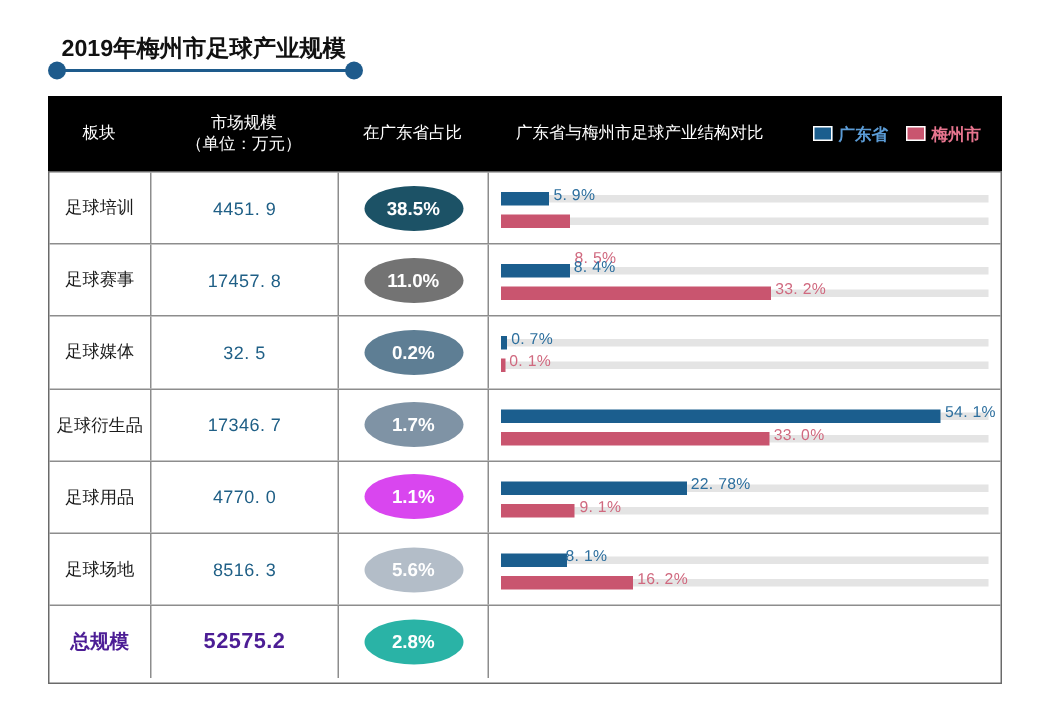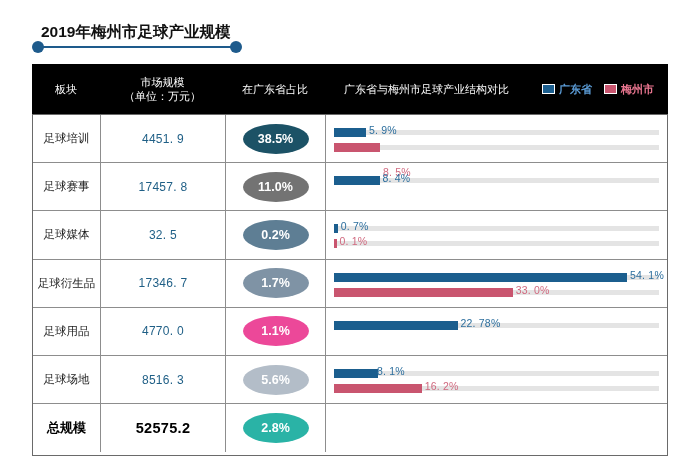--- a/index.html
+++ b/index.html
@@ -166,21 +166,21 @@
     color: #1b1b1b;
     white-space: nowrap;
   }
   .scale-value {
     font-size: 12px;
     color: #1f5f86;
     letter-spacing: 0.3px;
   }
   .total .sector-label,
   .total .scale-value {
-    color: #000000;
+    color: #4c1d95;
     font-weight: bold;
   }
   .total .scale-value { font-size: 14.5px; }
   .total .sector-label { font-size: 13px; }
 
   .ellipse {
     width: 66px;
     height: 30px;
     border-radius: 50%;
     display: flex;
@@ -305,20 +305,25 @@
         <div class="cell c-share">
           <div class="ellipse" style="background: #737373;">11.0%</div>
         </div>
         <div class="cell c-bars">
           <div class="bars-wrap">
             <div class="bar-line top">
               <div class="bar-track"></div>
               <div class="bar-fill" style="width: 45.5px; background: rgb(27, 94, 142);"></div>
               <span class="bar-val" style="left: 48.5px; color: rgb(45, 111, 158);">8. 4%</span>
             </div>
+            <div class="bar-line bottom">
+              <div class="bar-track"></div>
+              <div class="bar-fill" style="width: 179.833px; background: rgb(201, 85, 111);"></div>
+              <span class="bar-val" style="left: 182.833px; color: rgb(208, 105, 127);">33. 2%</span>
+            </div>
           </div>
         </div>
       </div>
       <div class="trow">
         <div class="cell c-sector">
           <span class="sector-label">足球媒体</span>
         </div>
         <div class="cell c-scale">
           <span class="scale-value">32. 5</span>
         </div>
@@ -366,29 +371,34 @@
         </div>
       </div>
       <div class="trow">
         <div class="cell c-sector">
           <span class="sector-label">足球用品</span>
         </div>
         <div class="cell c-scale">
           <span class="scale-value">4770. 0</span>
         </div>
         <div class="cell c-share">
-          <div class="ellipse" style="background: #ec4899;">1.1%</div>
+          <div class="ellipse" style="background: #d946ef;">1.1%</div>
         </div>
         <div class="cell c-bars">
           <div class="bars-wrap">
             <div class="bar-line top">
               <div class="bar-track"></div>
               <div class="bar-fill" style="width: 123.5px; background: rgb(27, 94, 142);"></div>
               <span class="bar-val" style="left: 126.5px; color: rgb(45, 111, 158);">22. 78%</span>
             </div>
+            <div class="bar-line bottom">
+              <div class="bar-track"></div>
+              <div class="bar-fill" style="width: 49.2917px; background: rgb(201, 85, 111);"></div>
+              <span class="bar-val" style="left: 52.2917px; color: rgb(208, 105, 127);">9. 1%</span>
+            </div>
           </div>
         </div>
       </div>
       <div class="trow">
         <div class="cell c-sector">
           <span class="sector-label">足球场地</span>
         </div>
         <div class="cell c-scale">
           <span class="scale-value">8516. 3</span>
         </div>

